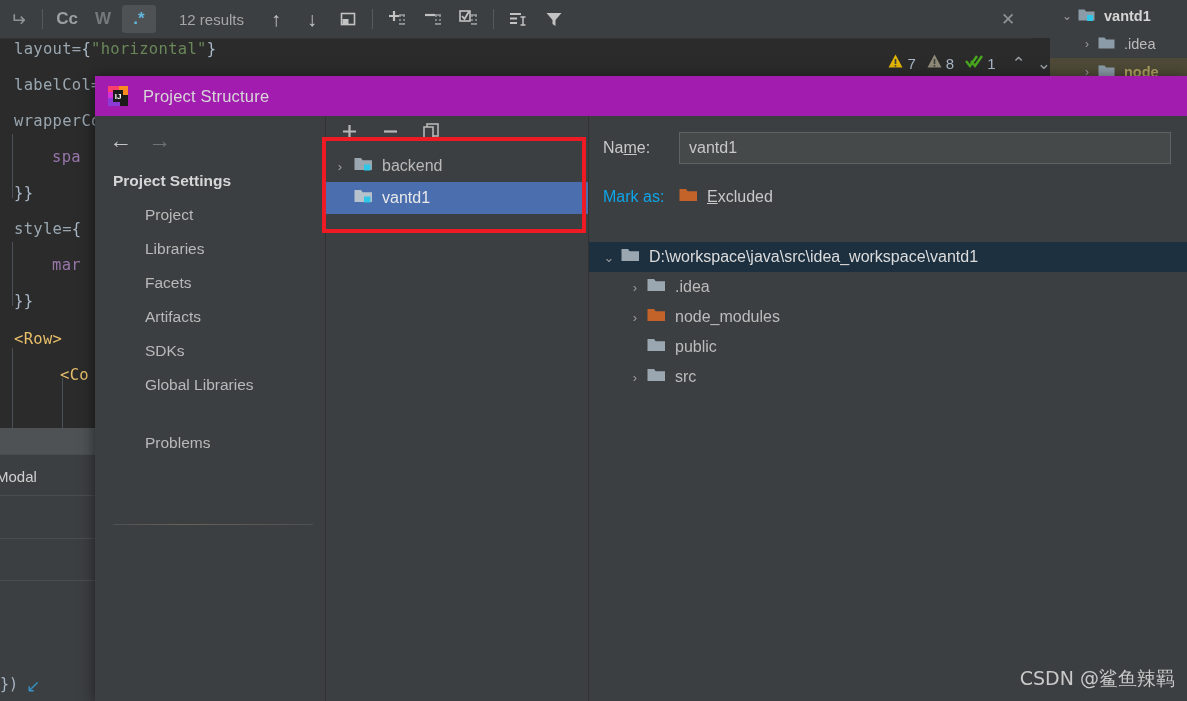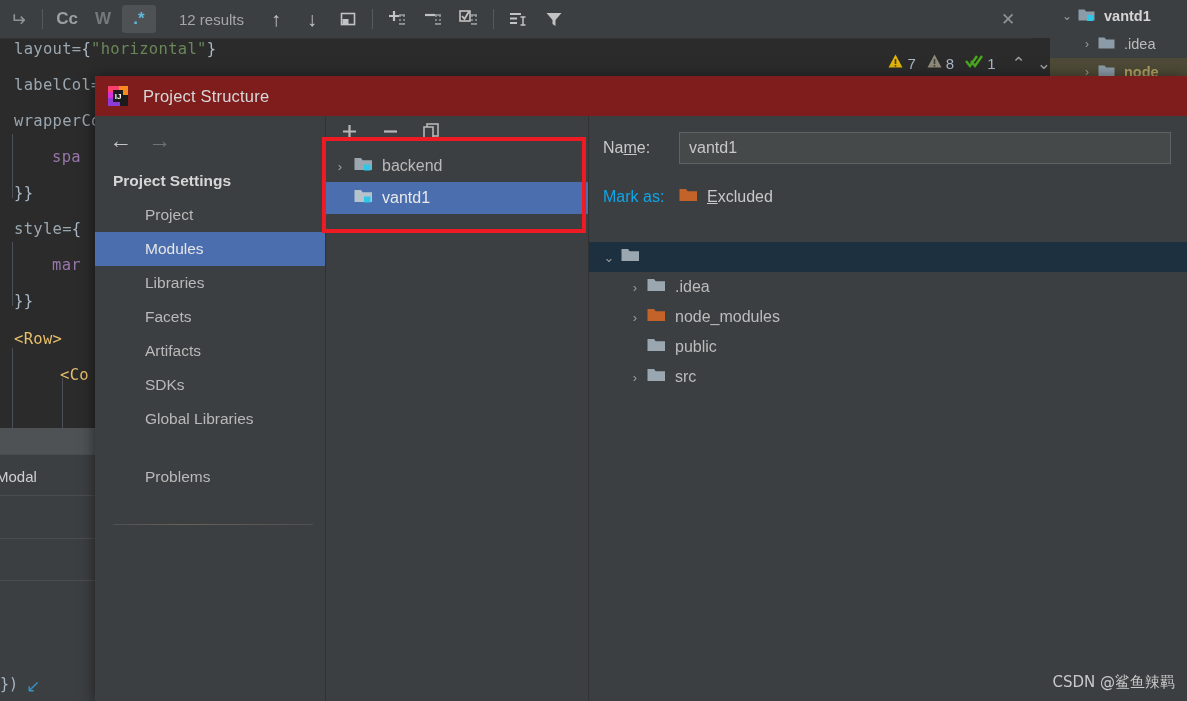--- a/index.html
+++ b/index.html
@@ -68,21 +68,21 @@
   #modal-label{position:absolute;left:-4px;top:468px;color:#cfcfcf;font-size:15px;}
   #bottom-code{position:absolute;left:0;top:675px;font-family:"DejaVu Sans Mono",monospace;font-size:15px;color:#a9b7c6;}
   #jump-arrow{position:absolute;left:26px;top:676px;color:#3592c4;font-size:17px;}
 
   
   #dialog{
     position:absolute;left:95px;top:76px;width:1092px;height:625px;
     background:#3c3f41;box-shadow:0 2px 14px rgba(0,0,0,.55);
     overflow:hidden;
   }
-  #dialog-titlebar{height:40px;display:flex;align-items:center;padding-left:12px;background:#7f1d1d;}
+  #dialog-titlebar{height:40px;display:flex;align-items:center;padding-left:12px;background:#a21caf;}
   #dialog-title{font-size:16.5px;color:#d8d8d8;margin-left:14px;letter-spacing:.2px;}
   .ij-logo{width:22px;height:22px;flex:none;}
 
   #dialog-body{position:absolute;left:0;top:40px;right:0;bottom:0;display:flex;}
 
   
   #dialog-sidebar{
     width:230px;flex:none;background:#3c3f41;border-right:1px solid #323232;
     position:relative;
   }
@@ -131,21 +131,21 @@
   .tree-icon{margin-right:9px;flex:none;}
 
   
   #red-box{
     position:absolute;left:322px;top:137px;width:264px;height:96px;
     border:4px solid #ee1b24;box-sizing:border-box;pointer-events:none;z-index:60;
   }
 
   
   #watermark{
-    position:absolute;right:12px;bottom:9px;color:#c9c9c9;font-size:15px;
+    position:absolute;right:12px;bottom:9px;color:#c9c9c9;font-size:19px;
     font-family:"DejaVu Sans",sans-serif;z-index:70;
   }
 </style>
 </head>
 <body>
 
 <div id="ide-background">
 
   <div id="editor-area">
     <div class="code-line" style="top:2px;left:14px;"><span class="tok-attr">layout=</span><span class="tok-punct">{</span><span class="tok-str">"horizontal"</span><span class="tok-punct">}</span></div>
@@ -310,21 +310,20 @@
 
   <div id="dialog-body">
 
     <div id="dialog-sidebar">
       <div id="nav-buttons">
         <span class="nav-arrow">←</span>
         <span class="nav-arrow dim">→</span>
       </div>
       <div class="side-group">Project Settings</div>
       <div class="side-item">Project</div>
-      <div class="side-item selected">Modules</div>
       <div class="side-item">Libraries</div>
       <div class="side-item">Facets</div>
       <div class="side-item">Artifacts</div>
       <div class="side-item">SDKs</div>
       <div class="side-item">Global Libraries</div>
       <div id="side-divider"></div>
       <div class="side-item" style="margin-top:24px;">Problems</div>
     </div>
 
     <div id="modules-col">
@@ -388,20 +387,21 @@
       </div>
 
       <div id="content-tree">
         <div class="tree-row root" style="padding-left:8px;">
           <span class="tree-arrow">⌄</span>
           <span class="tree-icon">
             <svg width="19" height="16" viewBox="0 0 19 16">
                 <path d="M0.5 2h6.5l1.7 2.2h9.3V14H0.5z" fill="#9aa7b0"></path>
               </svg>
           </span>
+          <span>D:\workspace\java\src\idea_workspace\vantd1</span>
         </div>
         <div class="tree-row" style="padding-left:34px;">
           <span class="tree-arrow">›</span>
           <span class="tree-icon">
             <svg width="19" height="16" viewBox="0 0 19 16">
                 <path d="M0.5 2h6.5l1.7 2.2h9.3V14H0.5z" fill="#9aa7b0"></path>
               </svg>
           </span>
           <span>.idea</span>
         </div>

